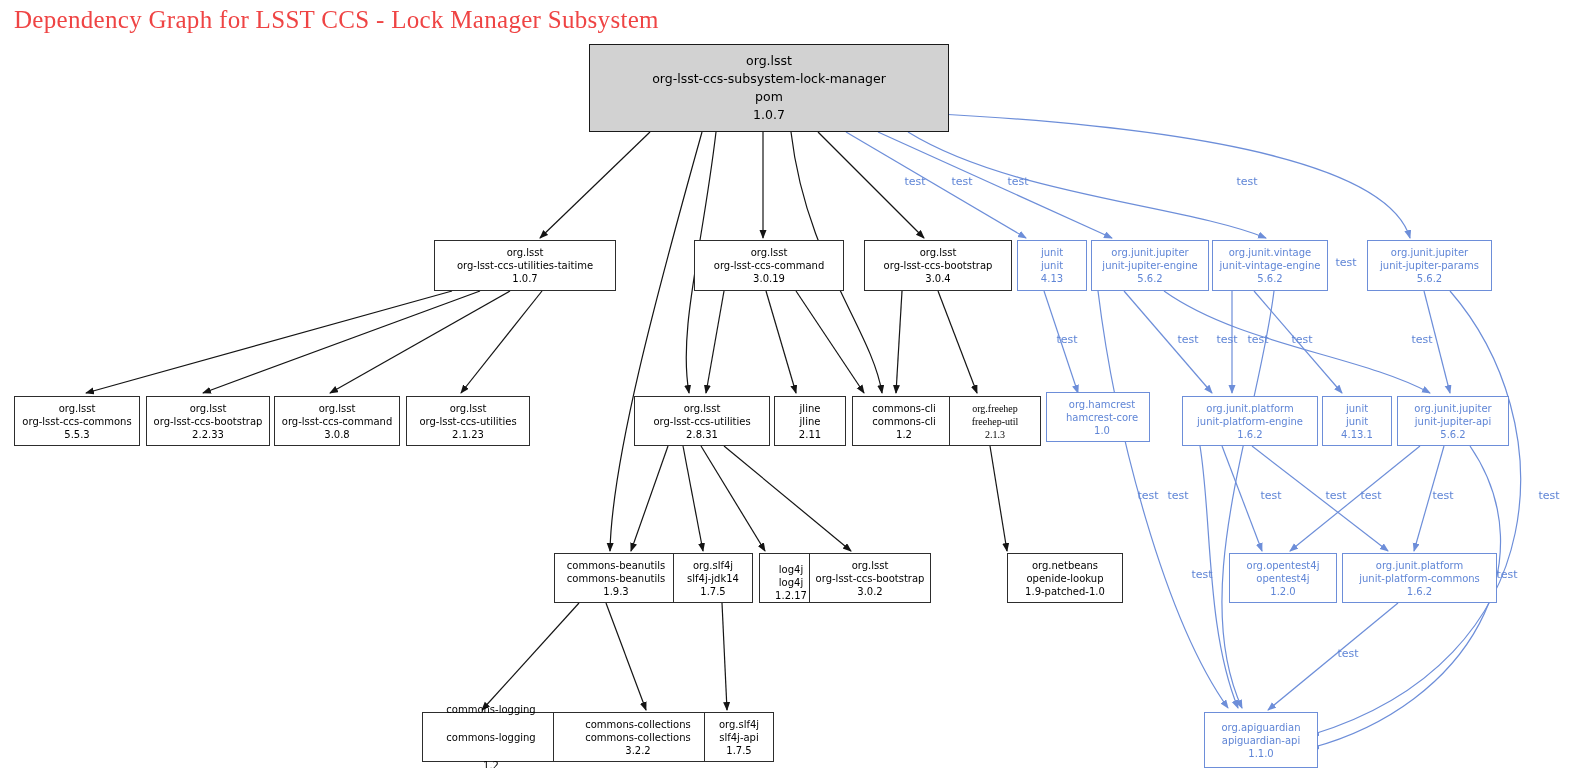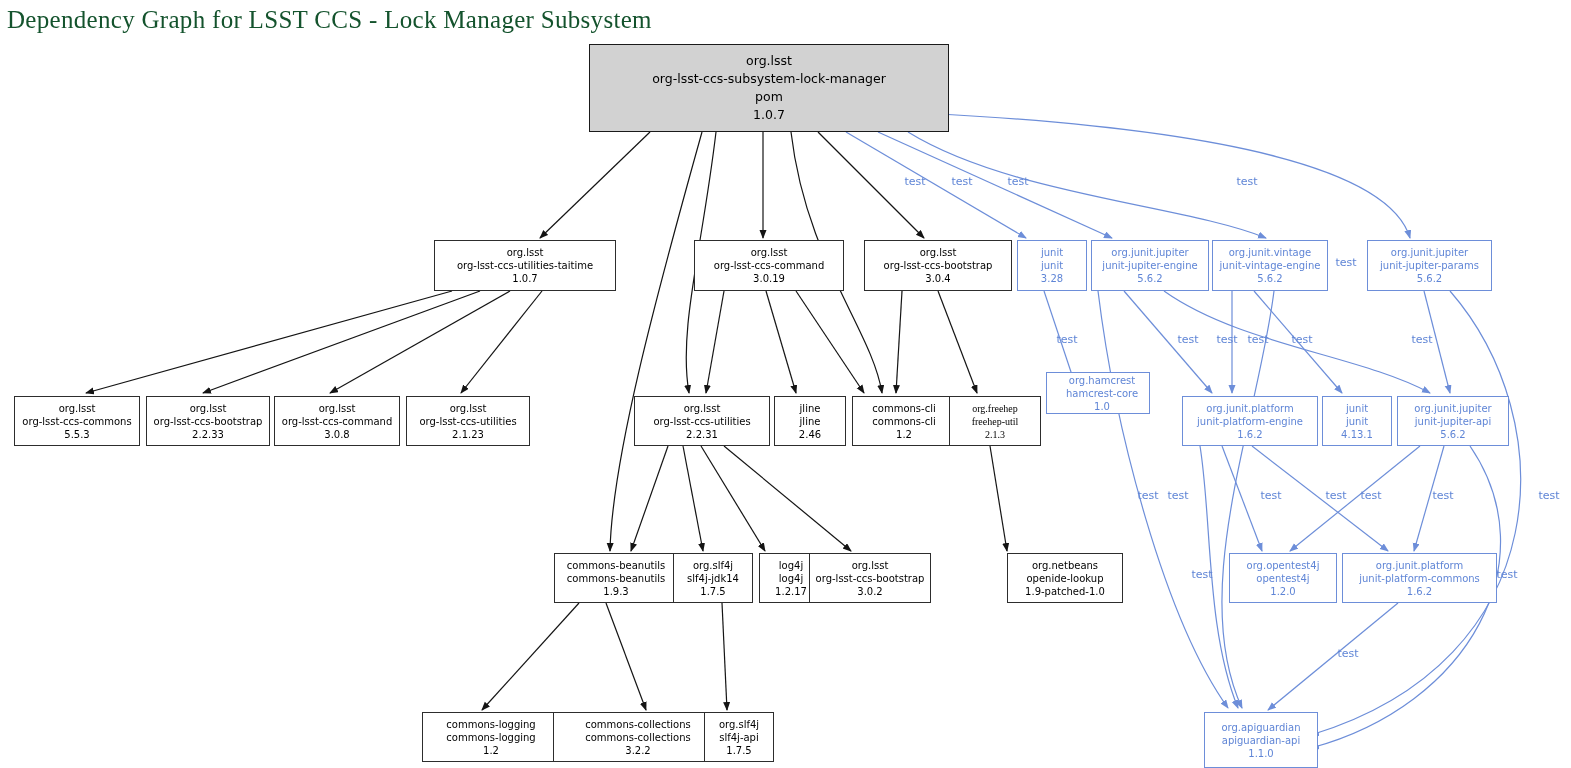--- a/index.html
+++ b/index.html
@@ -1,19 +1,19 @@
 <!DOCTYPE html>
 <html><head>
 <meta charset="utf-8">
 <style>
   html,body{margin:0;padding:0;background:#ffffff;}
   #canvas{position:relative;width:1571px;height:768px;background:#ffffff;overflow:hidden;
           font-family:"DejaVu Sans","Liberation Sans",sans-serif;}
-  #title{position:absolute;left:7px;top:6px;font-family:"Liberation Serif","DejaVu Serif",serif;
-         font-size:25px;color:#14532d;white-space:nowrap;letter-spacing:0.3px;}
+  #title{position:absolute;left:14px;top:6px;font-family:"Liberation Serif","DejaVu Serif",serif;
+         font-size:25px;color:#ef4444;white-space:nowrap;letter-spacing:0.3px;}
   #edges{position:absolute;left:0;top:0;width:1571px;height:768px;}
   .edge{fill:none;stroke:#141414;stroke-width:1.2px;}
   .edge.test{stroke:#6d8ed9;}
   .node{position:absolute;box-sizing:border-box;background:#ffffff;border:1px solid #2d2d2d;
         display:flex;flex-direction:column;align-items:center;justify-content:center;
         text-align:center;font-size:10px;line-height:1.3;color:#000;white-space:nowrap;margin-left:9px;}
   .node.root{background:#d2d2d2;border:1.5px solid #1a1a1a;font-size:12.5px;line-height:1.45;}
   .node.test{border-color:#6d8ed9;color:#5f85d6;}
   .edge-label{position:absolute;transform:translate(-50%,-50%);font-size:11px;color:#5f85d6;}
 </style>
@@ -95,21 +95,21 @@
         <div>3.0.19</div>
       </div>
       <div class="node dep" style="left: 855px; top: 240px; width: 148px; height: 51px;">
         <div>org.lsst</div>
         <div>org-lsst-ccs-bootstrap</div>
         <div>3.0.4</div>
       </div>
       <div class="node test" style="left: 1008px; top: 240px; width: 70px; height: 51px;">
         <div>junit</div>
         <div>junit</div>
-        <div>3.28</div>
+        <div>4.13</div>
       </div>
       <div class="node test" style="left: 1082px; top: 240px; width: 118px; height: 51px;">
         <div>org.junit.jupiter</div>
         <div>junit-jupiter-engine</div>
         <div>5.6.2</div>
       </div>
       <div class="node test" style="left: 1203px; top: 240px; width: 116px; height: 51px;">
         <div>org.junit.vintage</div>
         <div>junit-vintage-engine</div>
         <div>5.6.2</div>
@@ -135,38 +135,38 @@
         <div>3.0.8</div>
       </div>
       <div class="node dep" style="left: 397px; top: 396px; width: 124px; height: 50px;">
         <div>org.lsst</div>
         <div>org-lsst-ccs-utilities</div>
         <div>2.1.23</div>
       </div>
       <div class="node dep" style="left: 625px; top: 396px; width: 136px; height: 50px;">
         <div>org.lsst</div>
         <div>org-lsst-ccs-utilities</div>
-        <div>2.2.31</div>
+        <div>2.8.31</div>
       </div>
       <div class="node dep" style="left: 765px; top: 396px; width: 72px; height: 50px;">
         <div>jline</div>
         <div>jline</div>
-        <div>2.46</div>
+        <div>2.11</div>
       </div>
       <div class="node dep" style="left: 843px; top: 396px; width: 104px; height: 50px;">
         <div>commons-cli</div>
         <div>commons-cli</div>
         <div>1.2</div>
       </div>
       <div class="node dep" style="left: 940px; top: 396px; width: 92px; height: 50px; font-family: Liberation Serif, serif;">
         <div>org.freehep</div>
         <div>freehep-util</div>
         <div>2.1.3</div>
       </div>
-      <div class="node test" style="left: 1037px; top: 372px; width: 104px; height: 42px; padding-left: 8px;">
+      <div class="node test" style="left: 1037px; top: 392px; width: 104px; height: 50px; padding-left: 8px;">
         <div>org.hamcrest</div>
         <div>hamcrest-core</div>
         <div>1.0</div>
       </div>
       <div class="node test" style="left: 1173px; top: 396px; width: 136px; height: 50px;">
         <div>org.junit.platform</div>
         <div>junit-platform-engine</div>
         <div>1.6.2</div>
       </div>
       <div class="node test" style="left: 1313px; top: 396px; width: 70px; height: 50px;">
@@ -182,21 +182,21 @@
       <div class="node dep" style="left: 545px; top: 553px; width: 124px; height: 50px;">
         <div>commons-beanutils</div>
         <div>commons-beanutils</div>
         <div>1.9.3</div>
       </div>
       <div class="node dep" style="left: 664px; top: 553px; width: 80px; height: 50px;">
         <div>org.slf4j</div>
         <div>slf4j-jdk14</div>
         <div>1.7.5</div>
       </div>
-      <div class="node dep" style="left: 750px; top: 553px; width: 64px; height: 50px;">
+      <div class="node dep" style="left: 750px; top: 553px; width: 64px; height: 50px; justify-content: flex-end;">
         <div>log4j</div>
         <div>log4j</div>
         <div>1.2.17</div>
       </div>
       <div class="node dep" style="left: 800px; top: 553px; width: 122px; height: 50px;">
         <div>org.lsst</div>
         <div>org-lsst-ccs-bootstrap</div>
         <div>3.0.2</div>
       </div>
       <div class="node dep" style="left: 998px; top: 553px; width: 116px; height: 50px;">
@@ -207,21 +207,21 @@
       <div class="node test" style="left: 1220px; top: 553px; width: 108px; height: 50px;">
         <div>org.opentest4j</div>
         <div>opentest4j</div>
         <div>1.2.0</div>
       </div>
       <div class="node test" style="left: 1333px; top: 553px; width: 155px; height: 50px;">
         <div>org.junit.platform</div>
         <div>junit-platform-commons</div>
         <div>1.6.2</div>
       </div>
-      <div class="node dep" style="left: 413px; top: 712px; width: 138px; height: 50px;">
+      <div class="node dep" style="left: 413px; top: 712px; width: 138px; height: 50px; gap: 15px;">
         <div>commons-logging</div>
         <div>commons-logging</div>
         <div>1.2</div>
       </div>
       <div class="node dep" style="left: 544px; top: 712px; width: 170px; height: 50px;">
         <div>commons-collections</div>
         <div>commons-collections</div>
         <div>3.2.2</div>
       </div>
       <div class="node dep" style="left: 695px; top: 712px; width: 70px; height: 50px;">

